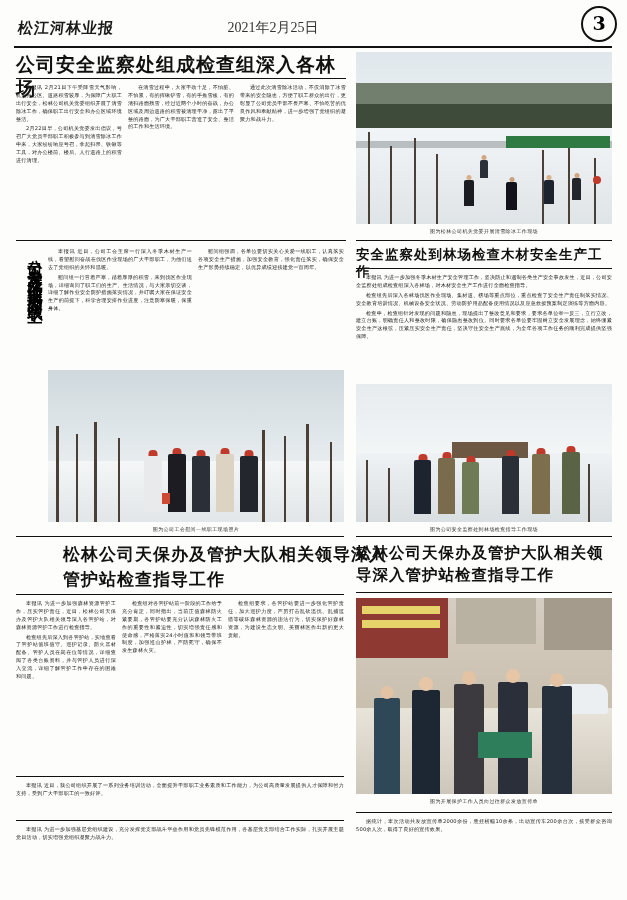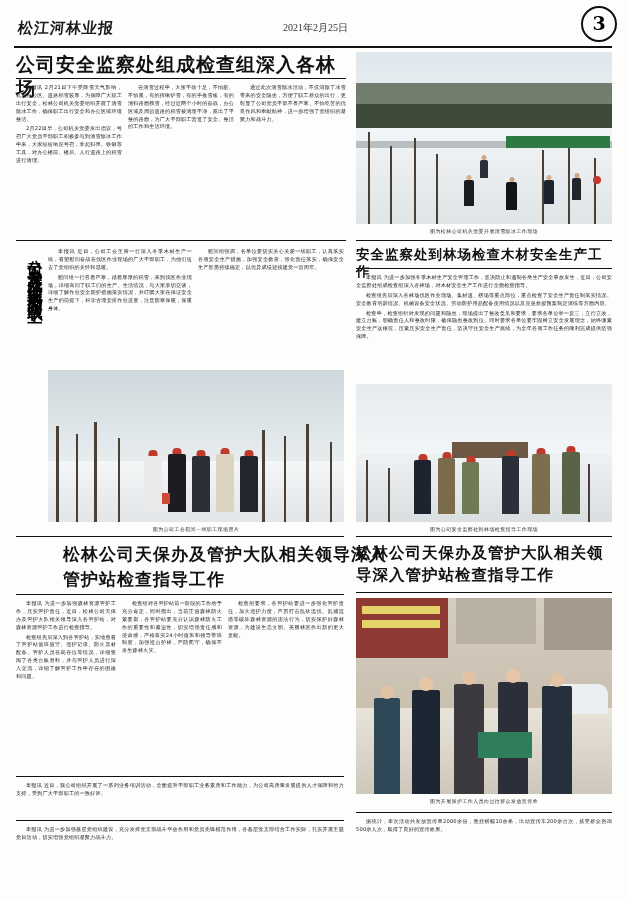--- a/index.html
+++ b/index.html
@@ -43,22 +43,22 @@
     flex: 1;
     text-align: center;
     font-size: 21px;
     font-weight: bold;
     letter-spacing: 14px;
     color: #111;
     font-family: "DejaVu Serif", serif;
   }
   .masthead-date {
     width: 150px;
-    text-align: right;
-    font-size: 10px;
+    text-align: center;
+    font-size: 14px;
     color: #333;
     padding-right: 38px;
   }
   .page-number {
     position: absolute;
     right: 10px;
     top: 6px;
     width: 32px;
     height: 32px;
     border: 2px solid #111;

